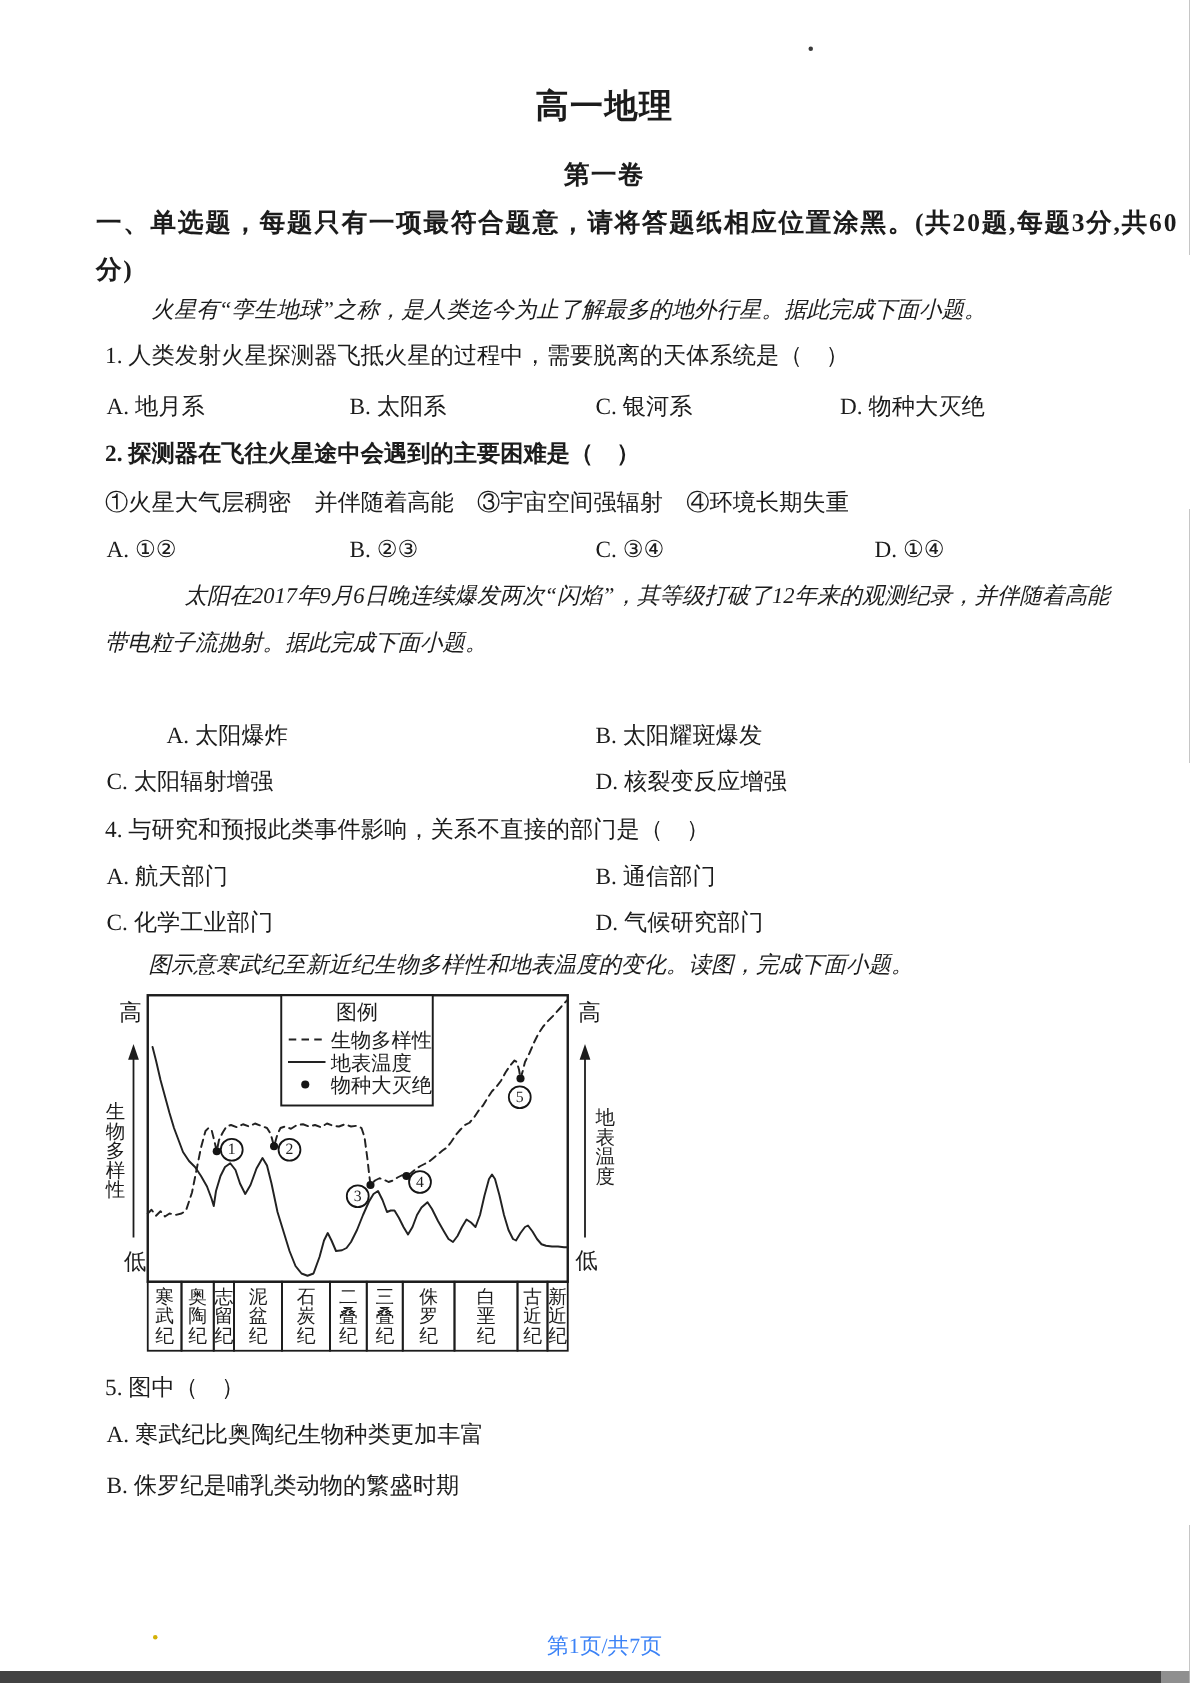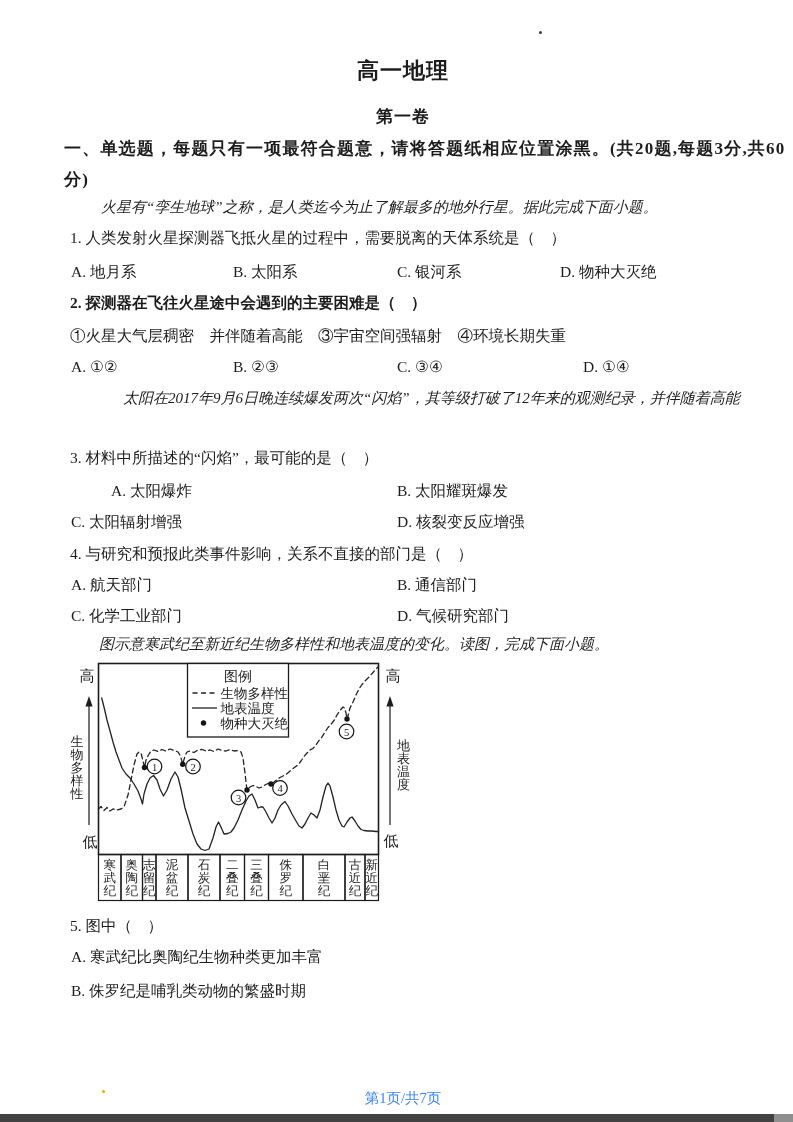--- a/index.html
+++ b/index.html
@@ -46,22 +46,22 @@
   <div class="t" style="left:70px;top:294px;font-weight:bold;">2. 探测器在飞往火星途中会遇到的主要困难是（　）</div>
   <div class="t" style="left:70px;top:327px;">①火星大气层稠密　并伴随着高能　③宇宙空间强辐射　④环境长期失重</div>
   <div>
     <span class="opt" style="left:71px;top:358px;">A. ①②</span>
     <span class="opt" style="left:233px;top:358px;">B. ②③</span>
     <span class="opt" style="left:397px;top:358px;">C. ③④</span>
     <span class="opt" style="left:583px;top:358px;">D. ①④</span>
   </div>
 
   <div class="t kai" style="left:101px;top:389px;margin-left:22px;">太阳在2017年9月6日晚连续爆发两次“闪焰”，其等级打破了12年来的观测纪录，并伴随着高能</div>
+  <div class="t kai" style="left:70px;top:420px;">带电粒子流抛射。据此完成下面小题。</div>
 
-  <div class="t" style="left:70px;top:449px;">3. 材料中所描述的“闪焰”，最可能的是（　）</div>
   <div>
     <span class="opt" style="left:71px;top:482px;margin-left:40px;">A. 太阳爆炸</span>
     <span class="opt" style="left:397px;top:482px;">B. 太阳耀斑爆发</span>
     <span class="opt" style="left:71px;top:513px;">C. 太阳辐射增强</span>
     <span class="opt" style="left:397px;top:513px;">D. 核裂变反应增强</span>
   </div>
 
   <div class="t" style="left:70px;top:545px;">4. 与研究和预报此类事件影响，关系不直接的部门是（　）</div>
   <div>
     <span class="opt" style="left:71px;top:576px;">A. 航天部门</span>

